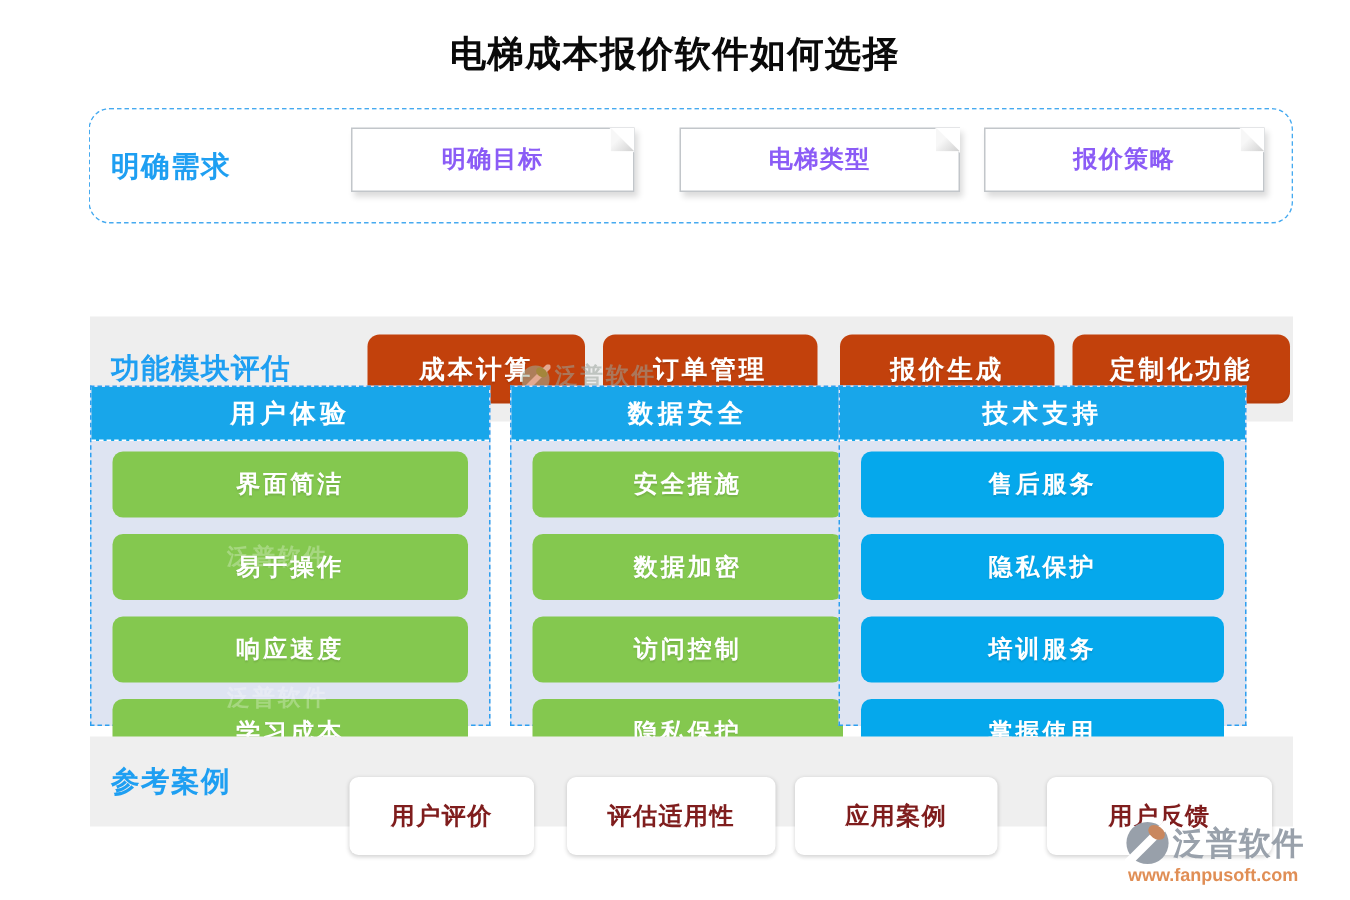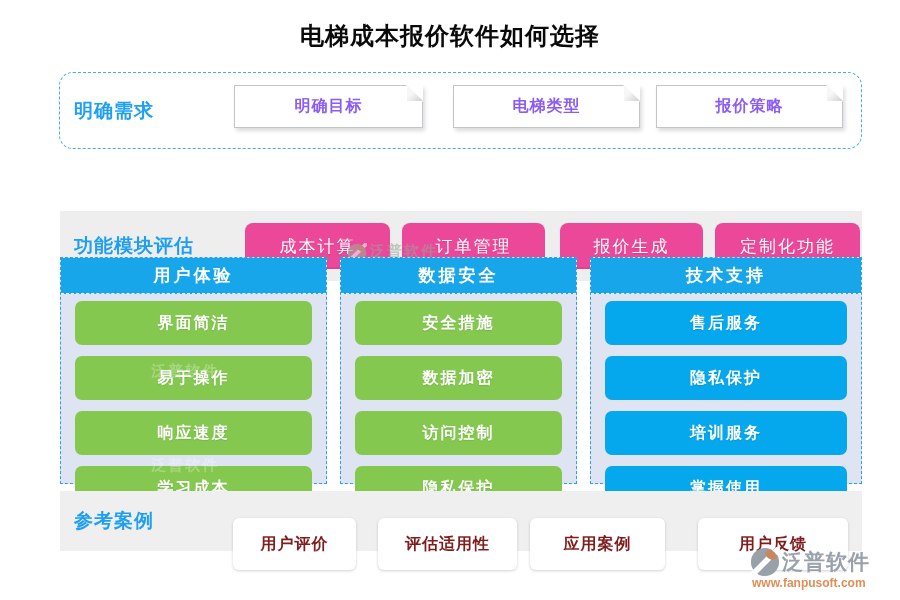--- a/index.html
+++ b/index.html
@@ -23,42 +23,42 @@
   .tab.t2{left:393px;width:185px}
   .tab.t3{left:596px;width:185px}
   .fold-cut{position:absolute;top:-1px;right:-1px;width:17px;height:17px;background:#ffffff;
     clip-path:polygon(0 0,100% 0,100% 100%);}
   .fold-page{position:absolute;top:-1px;right:-1px;width:16px;height:16px;
     background:linear-gradient(135deg,#f7f7f7 40%,#cfcfcf 100%);
     clip-path:polygon(0 0,0 100%,100% 100%);}
 
   
   .sec2{position:absolute;left:60px;top:163px;width:802px;height:70px;background:#eeeeee;margin-top:48px;}
-  .gbtn{position:absolute;top:12px;height:46px;background:#ec4899;border-radius:8px;
+  .gbtn{position:absolute;top:12px;height:46px;background:#c2410c;border-radius:8px;
     box-shadow:inset 0 -2px 0 rgba(0,0,0,0.06);
-    display:flex;align-items:center;justify-content:center;color:#ffffff;font-weight:400;
+    display:flex;align-items:center;justify-content:center;color:#ffffff;font-weight:700;
     font-size:17px;letter-spacing:2px;text-shadow:0 1px 1px rgba(0,0,0,0.12);}
   .gbtn.g1{left:185px;width:145px}
   .gbtn.g2{left:342px;width:143px}
   .gbtn.g3{left:500px;width:143px}
   .gbtn.g4{left:655px;width:145px}
 
   
   .wm{position:absolute;left:287px;top:32px;display:flex;align-items:flex-start;opacity:0.55;}
   .wm .wm-icon{width:20px;height:20px;margin-right:3px;}
   .wm .wm-texts{display:flex;flex-direction:column;line-height:1;}
   .wm .wm-name{font-size:15px;font-weight:700;color:#9aa39b;letter-spacing:2px;}
   .wm .wm-sub{font-size:7px;color:#7fc06a;letter-spacing:1.5px;margin-top:2px;}
 
   
   .col{position:absolute;top:257px;height:227px;border:1px dashed #2e9ff0;background:#dee4f2;
     box-sizing:border-box;}
   .col.c1{left:60px;width:267px}
   .col.c2{left:340px;width:237px}
-  .col.c3{left:590px;width:272px}
+  .col.c3{left:559px;width:272px}
   .col-header{height:35px;background:#18a6ea;border-bottom:1px dashed #ffffff;
     display:flex;align-items:center;justify-content:center;color:#ffffff;font-weight:700;
     font-size:17px;letter-spacing:3px;}
   .col-body{padding:7px 14px 0 14px;}
   .item{height:44px;margin-bottom:11px;border-radius:7px;display:flex;align-items:center;
     justify-content:center;color:#ffffff;font-weight:700;font-size:16px;letter-spacing:2px;
     text-shadow:0 1px 1px rgba(0,0,0,0.10);}
   .item.green{background:#84c84f;}
   .item.blue{background:#05a8ec;}
   .ghost{position:absolute;left:50%;transform:translateX(-62%);color:rgba(255,255,255,0.28);

